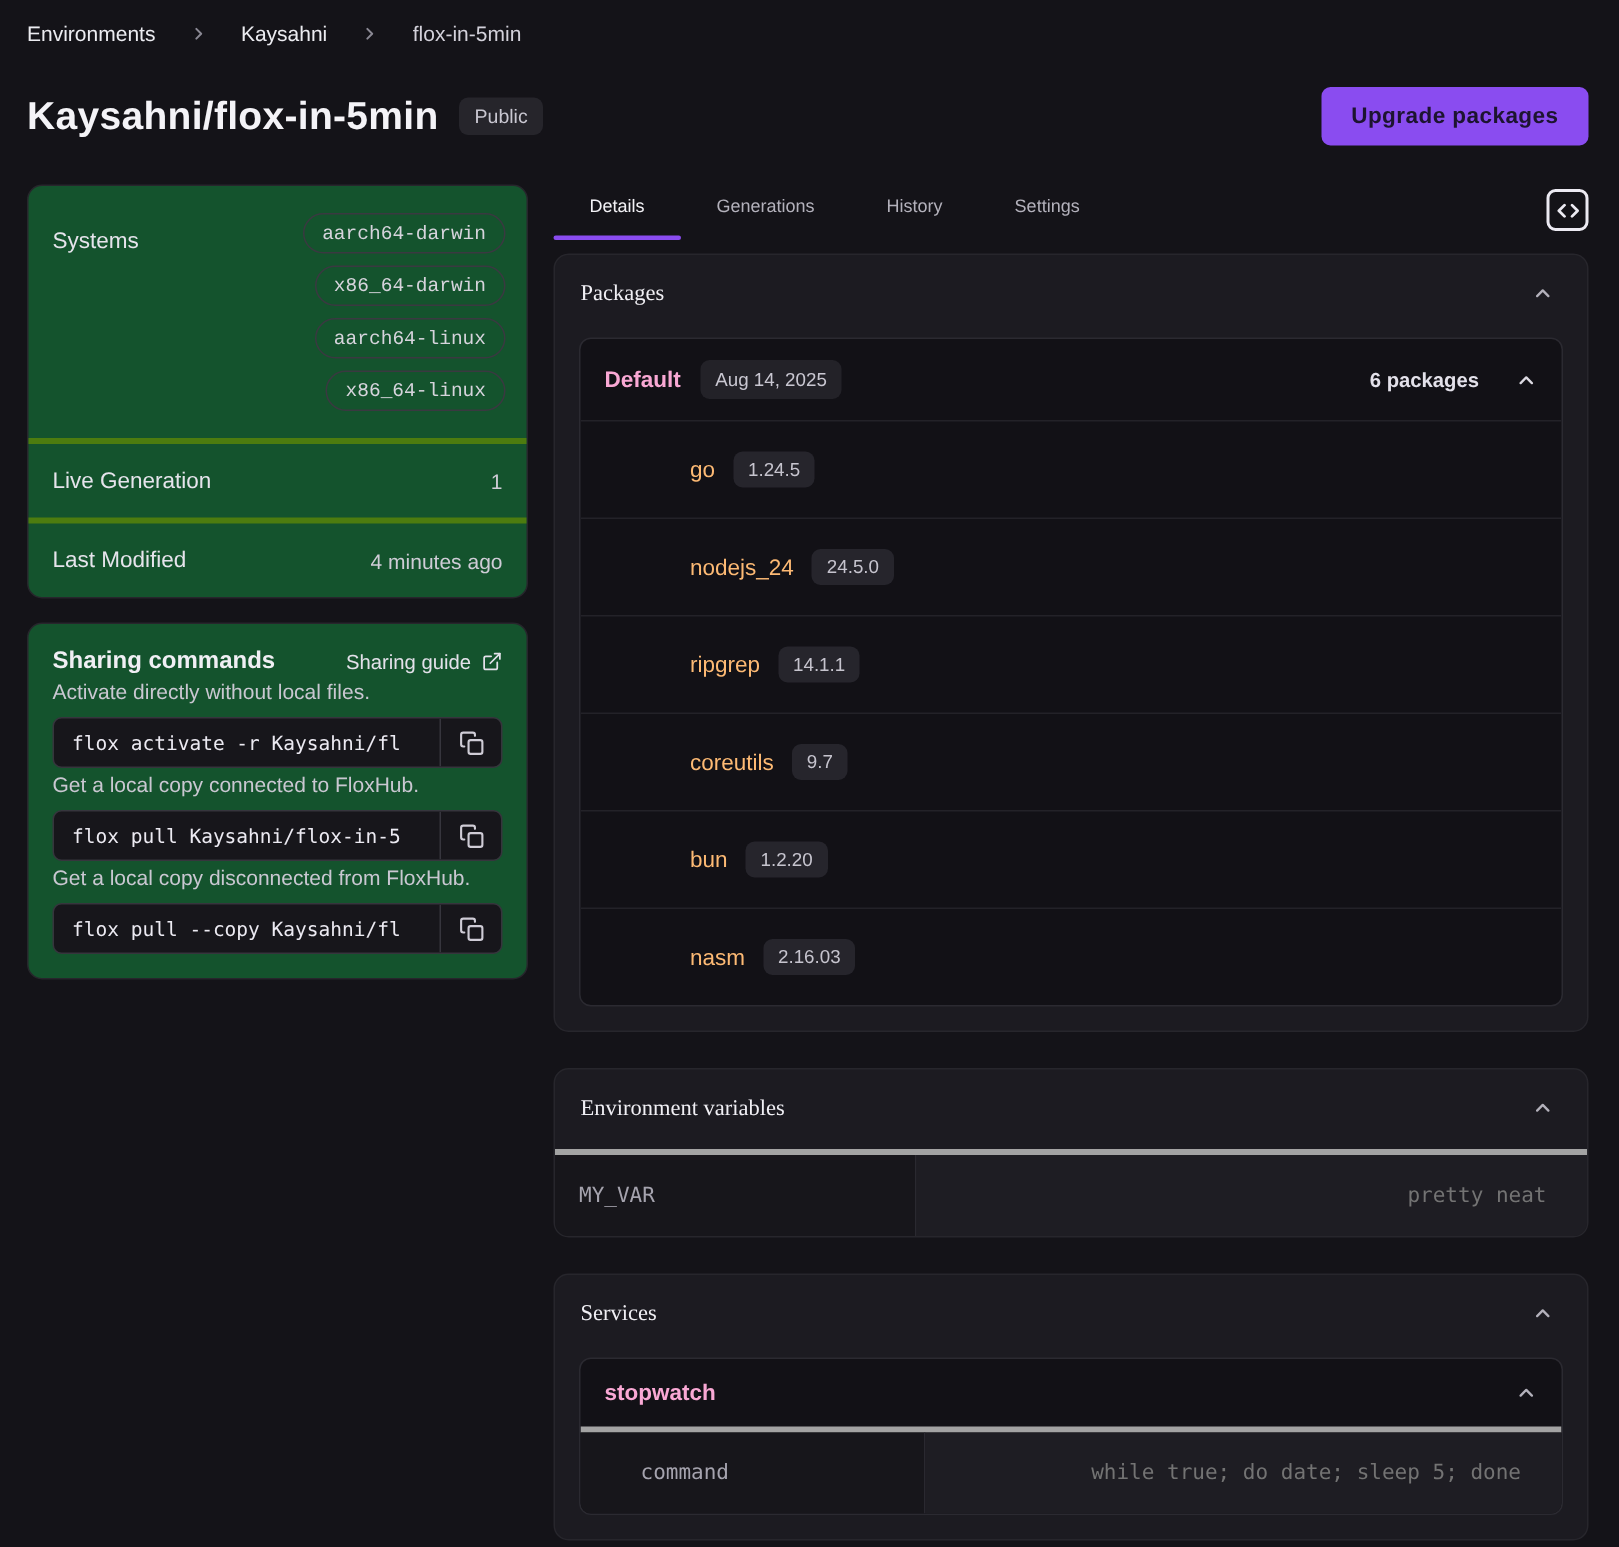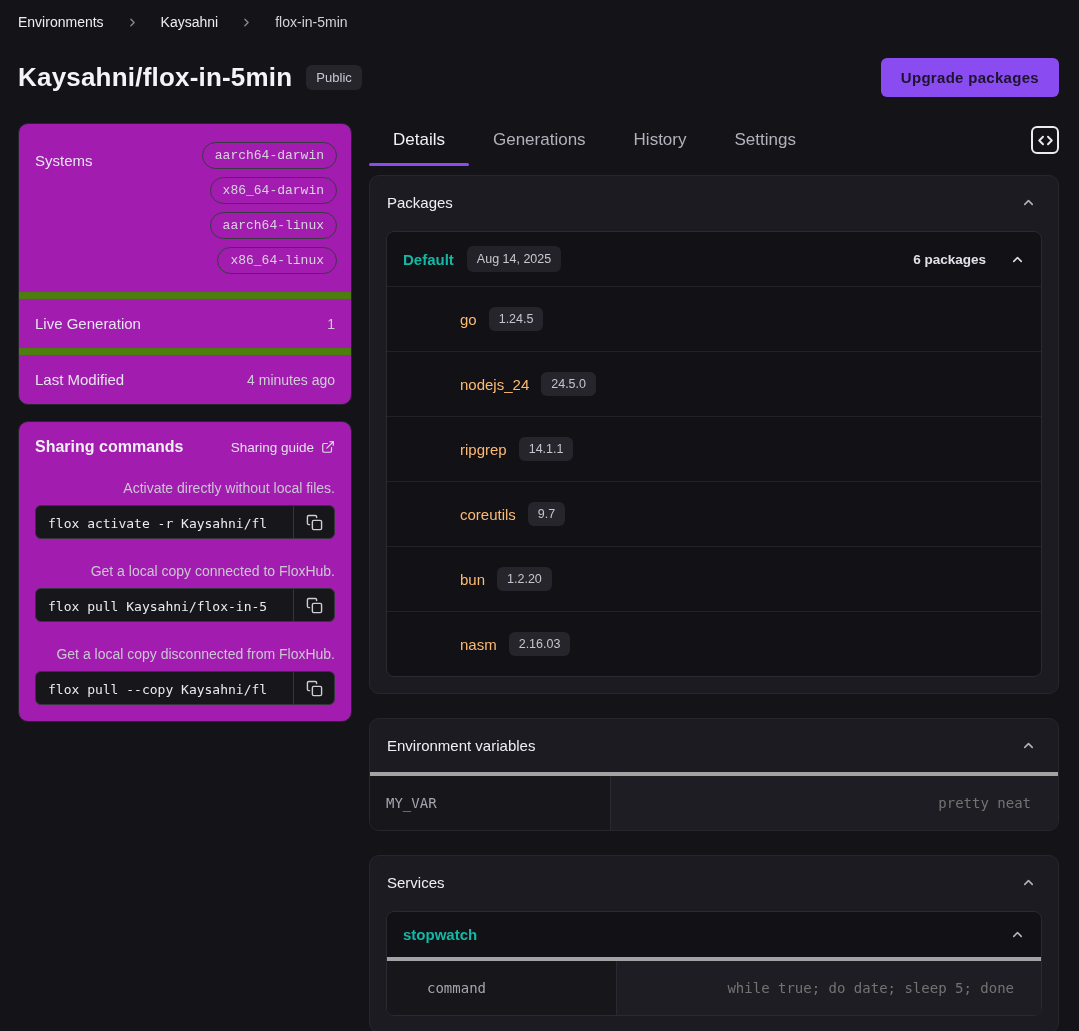--- a/index.html
+++ b/index.html
@@ -27,64 +27,64 @@
   .btn-primary {
     background: var(--accent, #8a4cf0); color: #1d1430; border: none; border-radius: 6px;
     font-family: inherit; font-size: 15px; font-weight: 700; letter-spacing: .3px;
     padding: 11px 20px; cursor: pointer;
   }
 
   
   .content { display: grid; grid-template-columns: 334px 1fr; gap: 17px; margin-top: 26px; align-items: start; }
 
   
-  .card { background: #a21caf; border: 1px solid #27262c; border-radius: 10px; }
+  .card { background: #14532d; border: 1px solid #27262c; border-radius: 10px; }
   .info-row { display: flex; justify-content: space-between; align-items: center; padding: 16px; }
-  .info-row + .info-row { border-top: 7px solid #4d7c0f; }
+  .info-row + .info-row { border-top: 4px solid #4d7c0f; }
   .info-row .label { font-size: 15px; color: #e6e4ec; }
   .info-row .value { font-size: 14px; color: #cfccd6; }
   .systems-row { align-items: flex-start; padding: 18px 14px 18px 16px; }
   .systems-row .label { padding-top: 10px; }
   .badges { display: flex; flex-wrap: wrap; justify-content: flex-end; gap: 8px; max-width: 232px; }
   .sys-badge { border: 1px solid #3a3941; border-radius: 999px; padding: 5px 12px; font-size: 13px; color: #d6d4dc; white-space: nowrap; font-family: Liberation Mono, monospace; }
 
   .card.sharing { margin-top: 16px; padding: 16px; }
   .sharing-header { display: flex; justify-content: space-between; align-items: center; }
   .sharing-title { font-size: 16px; font-weight: 600; color: #f0eff4; }
   .guide-link { display: flex; align-items: center; gap: 7px; font-size: 13.5px; color: #e3e1ea; cursor: pointer; text-decoration: none; }
   .guide-link svg { width: 14px; height: 14px; }
-  .cmd-label { margin-top: 24px; font-size: 14px; color: #c9c7d1; text-align: right; }
+  .cmd-label { margin-top: 3px; font-size: 14px; color: #c9c7d1; }
   .code-box { margin-top: 9px; display: flex; align-items: stretch; border: 1px solid #36353d; border-radius: 6px; background: #17161b; height: 34px; overflow: hidden; }
   .code-box code {
     flex: 1; font-family: "DejaVu Sans Mono", monospace; font-size: 13px; color: #eceaf2;
     line-height: 36px; padding: 0 12px; white-space: nowrap; overflow: hidden;
   }
   .copy-btn { width: 41px; border: none; border-left: 1px solid #36353d; background: transparent; color: #cfccd6; display: flex; align-items: center; justify-content: center; cursor: pointer; }
   .copy-btn svg { width: 17px; height: 17px; }
 
   
   .tabs-row { display: flex; justify-content: space-between; align-items: flex-start; margin-bottom: 9px; }
   .tabs { display: flex; }
-  .tab { position: relative; padding: 7px 24px 16px; font-size: 17px; color: #b3b1bb; cursor: pointer; text-align: right; }
+  .tab { position: relative; padding: 7px 24px 16px; font-size: 12px; color: #b3b1bb; cursor: pointer; text-align: right; }
   .tab.active { color: #f2f1f5; }
   .tab.active::after { content: ""; position: absolute; left: 0; right: 0; bottom: 0; height: 3px; background: var(--accent, #8a4cf0); border-radius: 2px; }
   .code-view-btn { width: 28px; height: 28px; margin-top: 3px; background: transparent; border: 2px solid #eceaf2; border-radius: 6px; color: #eceaf2; display: flex; align-items: center; justify-content: center; cursor: pointer; }
   .code-view-btn svg { width: 15px; height: 15px; }
 
   
   .section { background: #1c1b21; border: 1px solid #27262c; border-radius: 10px; margin-bottom: 24px; overflow: hidden; }
-  .section-header { display: flex; justify-content: space-between; align-items: center; padding: 18px 22px 18px 17px; cursor: pointer; }
+  .section-header { display: flex; justify-content: space-between; align-items: flex-start; padding: 18px 22px 18px 17px; cursor: pointer; font-family: Liberation Serif, serif; }
   .section-title { font-size: 15px; font-weight: 500; color: #f0eff4; }
   .chev { color: #b3b1bb; display: flex; align-items: center; }
   .chev svg { width: 15px; height: 15px; }
 
   .inner-card { margin: 2px 16px 16px; background: #121116; border: 1px solid #2b2a31; border-radius: 8px; overflow: hidden; }
   .group-header { display: flex; justify-content: space-between; align-items: center; padding: 14px 16px; cursor: pointer; }
   .group-left { display: flex; align-items: center; gap: 13px; }
-  .group-name { font-size: 15px; font-weight: 600; color: #14b8a6; }
+  .group-name { font-size: 15px; font-weight: 600; color: #f9a8d4; }
   .pill.date { background: #232228; font-size: 12.5px; padding: 6px 10px; }
   .group-right { display: flex; align-items: center; gap: 24px; }
   .group-count { font-size: 13.5px; font-weight: 600; color: #e3e1ea; }
   .group-right .chev { color: #dcdae2; }
 
   .pkg-row { display: flex; align-items: center; gap: 12px; height: 65px; padding: 0 16px 0 73px; border-top: 1px solid #232228; cursor: pointer; }
   .pkg-name { font-size: 15px; font-weight: 500; color: #fdba74; }
   .pill.version { background: #26252c; font-size: 12.5px; padding: 5px 10px; color: #c6c4ce; }
 
   .kv-row { display: grid; grid-template-columns: 241px 1fr; border-top: 4px solid #a3a3a3; font-family: "DejaVu Sans Mono", monospace; font-size: 14px; }

